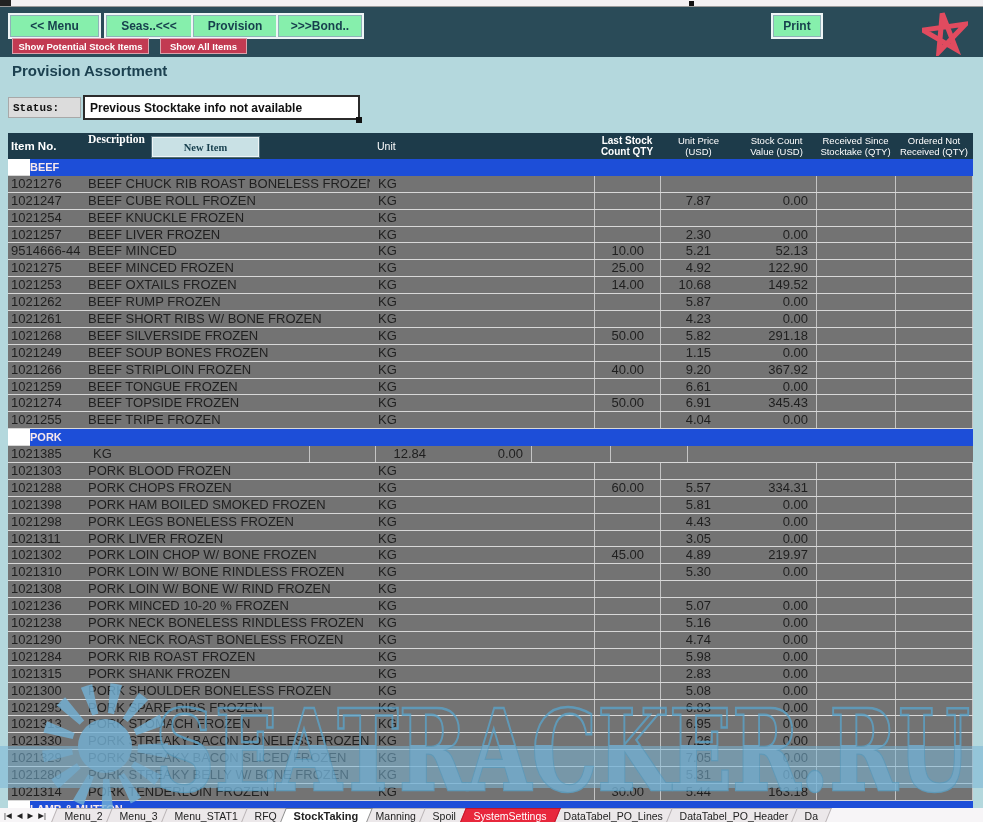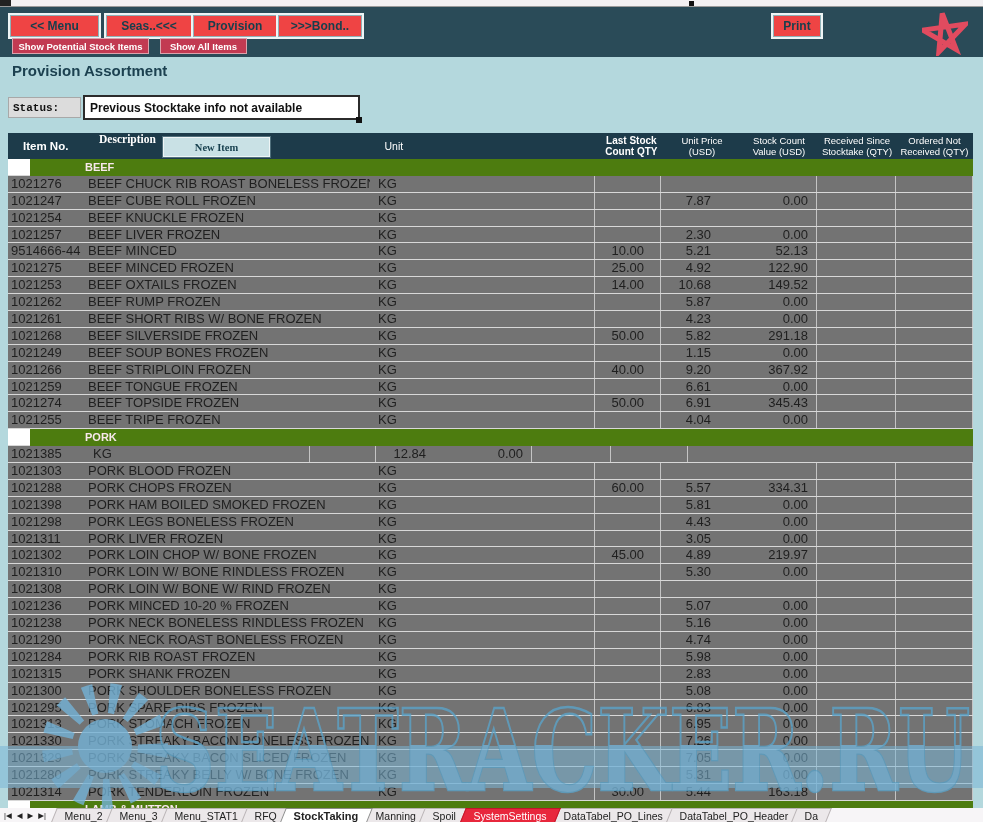--- a/index.html
+++ b/index.html
@@ -6,38 +6,38 @@
   #app{position:relative;width:983px;height:822px;background:#b4d8dd;overflow:hidden;
        font-family:"Liberation Sans",sans-serif;}
 
   
   #topstrip{position:absolute;left:0;top:0;width:983px;height:6px;background:#f2f0f2;border-bottom:1px solid #9a9a9a;}
   #topstrip .corner{position:absolute;left:0;top:0;width:11px;height:6px;background:#222;}
   #topstrip .tick{position:absolute;left:689px;top:1px;width:5px;height:5px;background:#111;}
 
   
   #toolbar{position:absolute;left:0;top:7px;width:983px;height:50px;background:#2a4b58;}
-  .tbtn{position:absolute;top:6px;height:22px;background:#ef4444;border:2px solid #eef5f6;
+  .tbtn{position:absolute;top:6px;height:22px;background:#86efac;border:2px solid #eef5f6;
         box-shadow:inset 0 0 0 1px #8fb2b8;color:#163f4d;font-weight:bold;font-size:12px;
         display:flex;align-items:center;justify-content:center;cursor:default;}
   .rbtn{position:absolute;top:31px;height:14px;background:#c23a52;border:1px solid #daa3ad;
         color:#fff;font-weight:bold;font-size:9.5px;display:flex;align-items:center;justify-content:center;}
   #star-logo{position:absolute;left:922px;top:3px;width:46px;height:46px;}
 
   
   #page-title{position:absolute;left:12px;top:62px;font-size:15px;font-weight:bold;color:#1c4150;}
   #status-label{position:absolute;left:8px;top:97px;width:73px;height:21px;background:#dcdcdc;
         border:1px solid #a8a8a8;font-size:11px;font-weight:bold;color:#111;display:flex;align-items:center;padding-left:4px;box-sizing:border-box;font-family:Liberation Mono, monospace;}
   #status-field{position:absolute;left:83px;top:95px;width:277px;height:25px;background:#fff;
         border:2px solid #2b2b2b;font-size:12px;font-weight:bold;color:#111;display:flex;align-items:center;padding-left:5px;box-sizing:border-box;}
   #status-handle{position:absolute;left:356px;top:117px;width:6px;height:6px;background:#111;}
 
   
   #table-header{position:absolute;left:8px;top:133px;width:965px;height:26px;background:#1d3b4a;
-        display:flex;color:#fff;box-sizing:border-box;padding-left:12px;}
+        display:flex;color:#fff;box-sizing:border-box;}
   .h-item{width:77px;font-size:11.5px;font-weight:bold;display:flex;align-items:center;padding-left:3px;box-sizing:border-box;}
   .h-desc{width:285px;font-size:11.5px;font-weight:bold;display:flex;align-items:flex-start;padding-left:3px;box-sizing:border-box;position:relative;font-family:Liberation Serif, serif;}
   #new-item-btn{position:absolute;left:67px;top:4px;width:105px;height:18px;background:#c9e1e5;
         border:1px solid #eef5f6;box-shadow:0 0 0 1px #50707c;color:#163f4d;font-size:10.5px;
         display:flex;align-items:center;justify-content:center;}
   .h-unit{width:224px;font-size:10.5px;display:flex;align-items:center;padding-left:7px;box-sizing:border-box;}
   .h-num{font-size:9.5px;line-height:11px;text-align:center;display:flex;align-items:center;justify-content:center;
         white-space:pre-line;box-sizing:border-box;}
   .h-qty{width:66px;font-weight:bold;font-size:10px;}
   .h-price{width:77px;}
@@ -53,22 +53,22 @@
   .c-desc{width:285px;padding-left:3px;}
   .c-unit{width:224px;padding-left:8px;}
   .c-qty{width:66px;text-align:right;padding-right:16px;border-left:1px solid #c4c4c4;}
   .c-price{width:77px;text-align:right;padding-right:26px;border-left:1px solid #c4c4c4;}
   .c-value{width:79px;text-align:right;padding-right:8px;}
   .c-recv{width:79px;border-left:1px solid #c4c4c4;}
   .c-ord{width:78px;border-left:1px solid #c4c4c4;border-right:1px solid #c4c4c4;}
 
   .section-row{display:flex;height:16.9px;box-sizing:border-box;}
   .section-lead{width:22px;background:#fff;border-bottom:1px solid #d8d8d8;box-sizing:border-box;}
-  .section-fill{flex:1;background:#4d7c0f;color:#f8e8ec;font-weight:bold;font-size:11px;
-        line-height:16.9px;padding-left:55px;box-sizing:border-box;}
+  .section-fill{flex:1;background:#1d4ed8;color:#f8e8ec;font-weight:bold;font-size:11px;
+        line-height:16.9px;box-sizing:border-box;}
 
   
   #watermark{position:absolute;left:0;top:650px;width:983px;height:172px;z-index:40;pointer-events:none;opacity:.8;}
 
   
   #tabbar{position:absolute;left:0;top:808px;width:983px;height:14px;background:#f7f5f7;z-index:30;
         display:flex;align-items:center;overflow:hidden;}
   #tab-nav{display:flex;gap:5px;padding:0 8px 0 4px;font-size:7.5px;color:#222;}
   #tab-nav span{cursor:default;}
   #sheet-tabs{display:flex;height:14px;align-items:stretch;}

